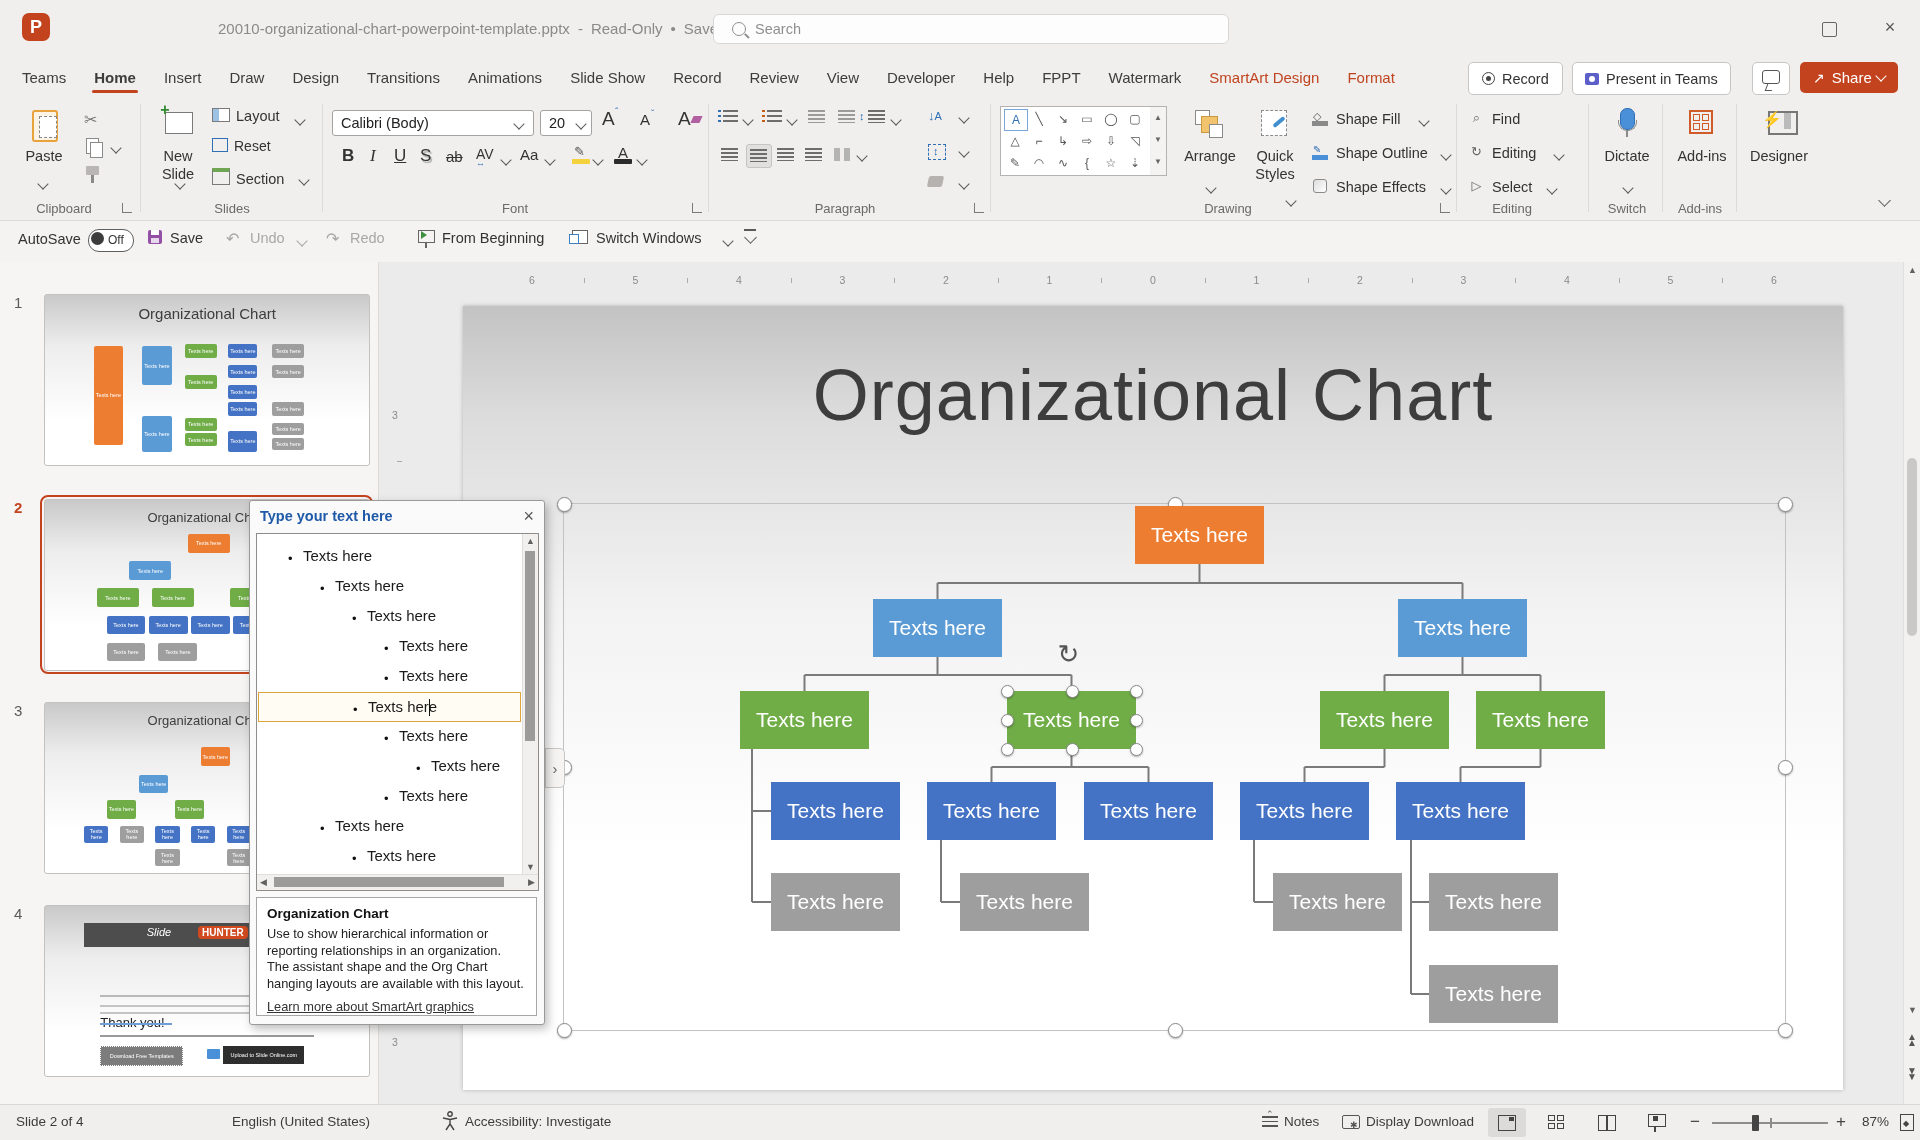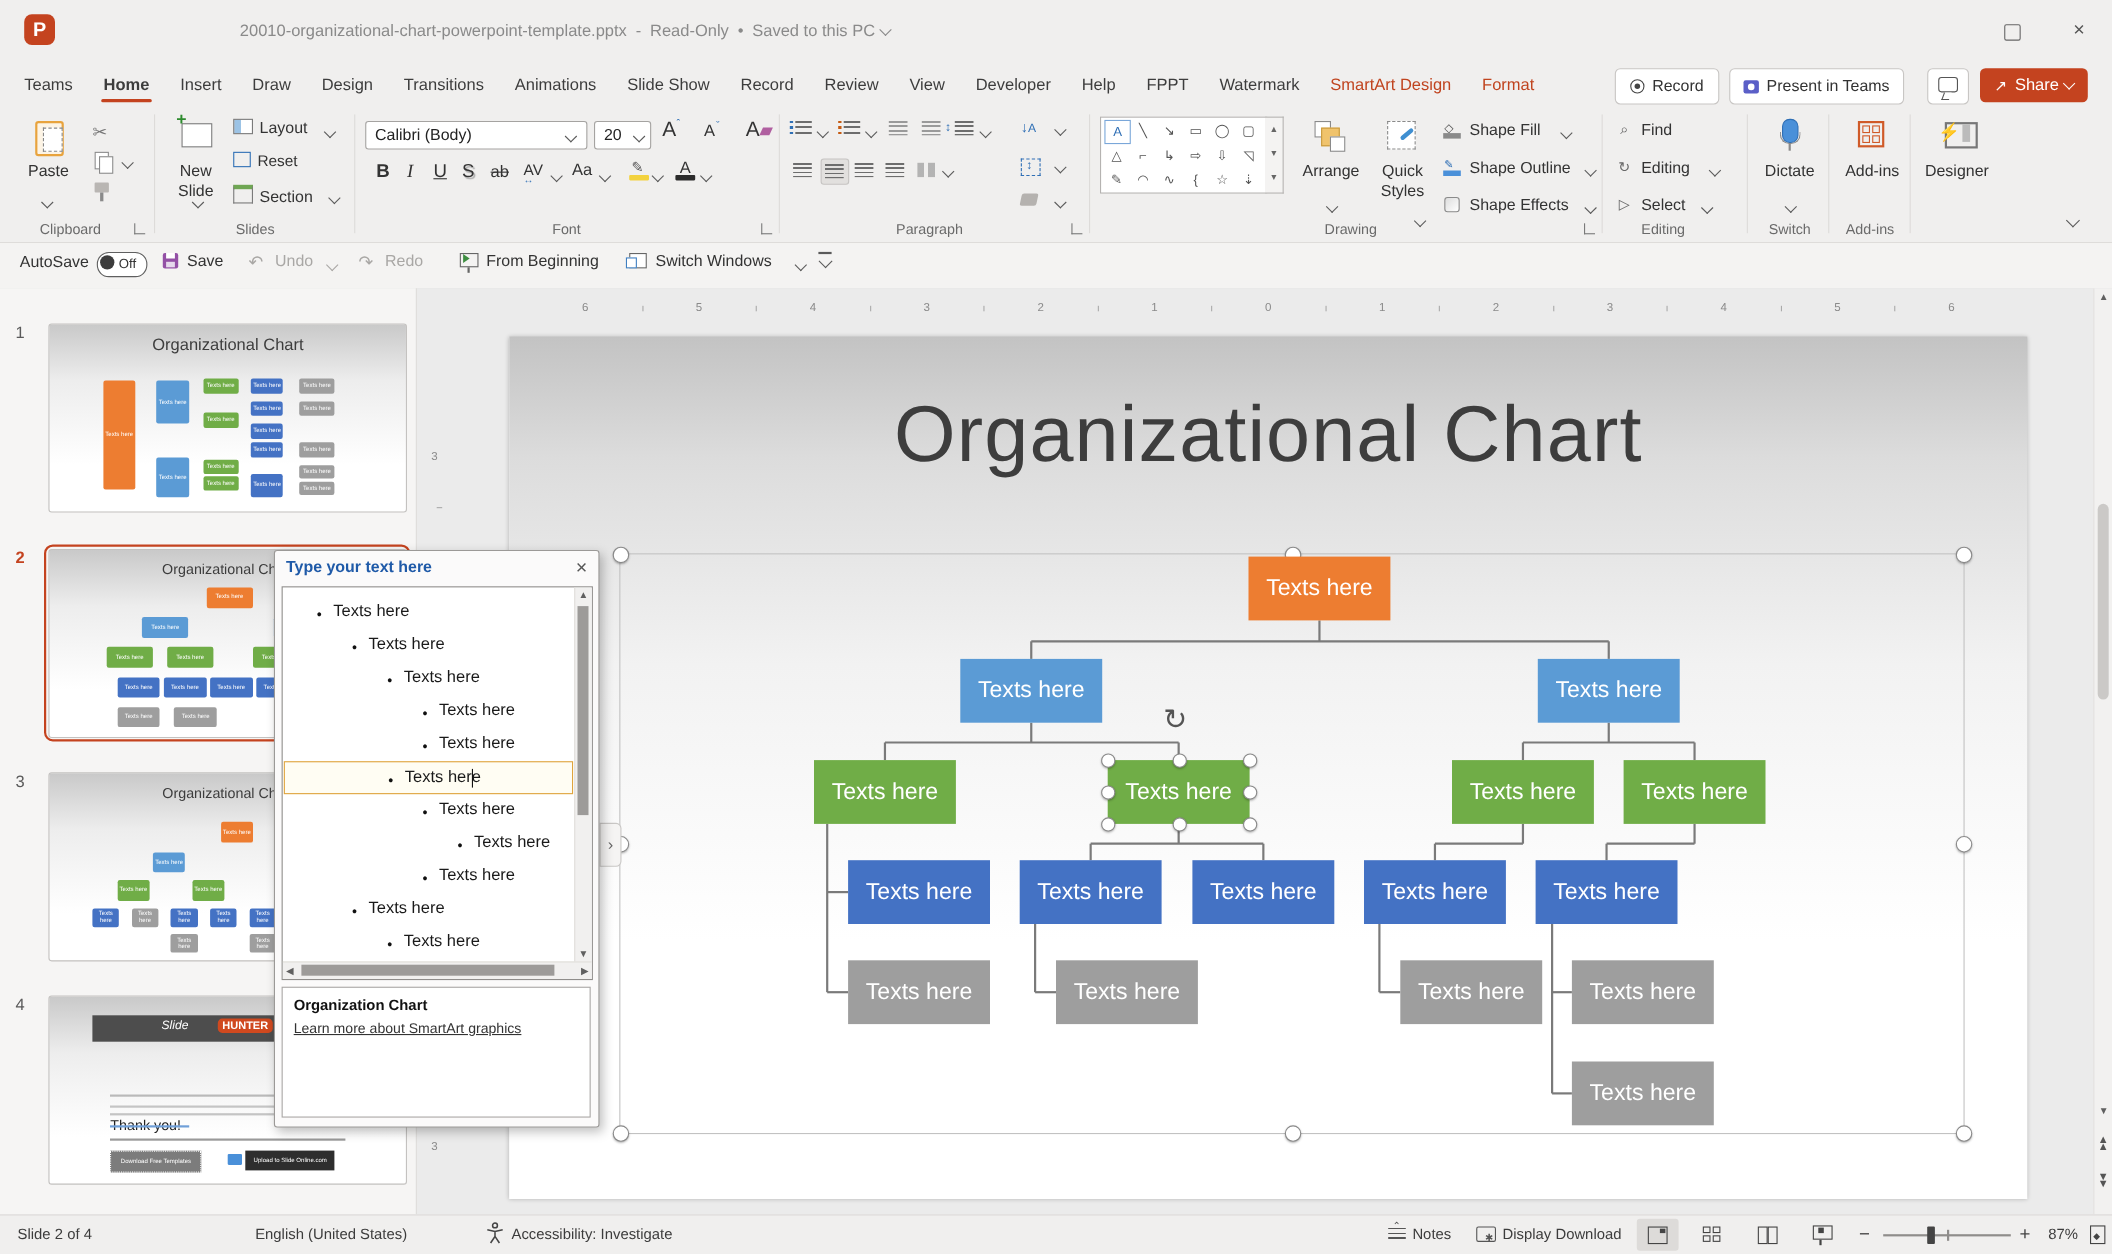--- a/index.html
+++ b/index.html
@@ -18,20 +18,26 @@
 
   <div class="abs" style="left:0;top:0;width:1920px;height:56px;background:#f0efee;">
     <div class="abs" style="left:22px;top:13px;width:28px;height:28px;border-radius:7px;background:#C4431F;color:#fff;font-weight:bold;font-size:18px;display:flex;align-items:center;justify-content:center;">P</div>
     <div class="abs flex" style="left:218px;top:17px;height:22px;font-size:15px;color:#8a8a8a;white-space:nowrap;">
       <span>20010-organizational-chart-powerpoint-template.pptx</span>
       <span style="margin:0 8px;">-</span>
       <span>Read-Only</span>
       <span style="margin:0 8px;">•</span>
       <span>Saved to this PC</span>
       <span class="chev" style="border-color:#8a8a8a;"></span>
+    </div>
+    <div class="abs flex" style="left:713px;top:14px;width:516px;height:30px;background:#fdfdfd;border:1px solid #d9d7d5;border-radius:6px;padding-left:18px;box-sizing:border-box;">
+      <span style="width:12px;height:12px;border:1.7px solid #8f8f8f;border-radius:50%;display:inline-block;position:relative;margin-right:9px;">
+          <span style="position:absolute;width:6px;height:1.7px;background:#8f8f8f;transform:rotate(45deg);right:-5px;bottom:-2px;"></span>
+        </span>
+      <span style="font-size:14.5px;color:#8f8f8f;">Search</span>
     </div>
     <div class="abs" style="left:1822px;top:22px;width:13px;height:13px;border:1.4px solid #666;border-radius:2px;"></div>
     <div class="abs" style="left:1882px;top:20px;width:16px;height:16px;color:#555;font-size:18px;line-height:15px;text-align:center;">×</div>
   </div>
 
   <div class="abs flex" id="tabrow" style="left:8px;top:56px;height:42px;">
       <div class="tb-tab">Teams</div>
       <div class="tb-tab" style="font-weight: bold;">Home<div style="position: absolute; left: 12px; right: 12px; bottom: 2px; height: 3px; background: rgb(196, 67, 31); border-radius: 2px;"></div></div>
       <div class="tb-tab">Insert</div>
       <div class="tb-tab">Draw</div>
@@ -600,20 +606,21 @@
           <div style="position: absolute; left: 62px; top: 9px; font-size: 13px; color: rgb(17, 17, 17);">•</div>
           <div style="position: absolute; left: 77px; top: 5px;">Texts here</div>
         </div>
         <div style="position: absolute; left: 1px; top: 308px; width: 263px; height: 30px; display: flex; align-items: center; font-size: 15px; color: rgb(26, 26, 26); white-space: nowrap;">
           <div style="position: absolute; left: 94px; top: 9px; font-size: 13px; color: rgb(17, 17, 17);">•</div>
           <div style="position: absolute; left: 109px; top: 5px;">Texts here</div>
         </div>
       </div>
     <div class="abs" style="left:6px;top:396px;width:281px;height:119px;background:#fff;border:1px solid #a8a6a4;box-sizing:border-box;padding:8px 10px;">
       <div style="font-size:13.5px;font-weight:bold;color:#111;">Organization Chart</div>
+      <div style="font-size:12.8px;color:#222;line-height:1.3;margin-top:5px;">Use to show hierarchical information or reporting relationships in an organization. The assistant shape and the Org Chart hanging layouts are available with this layout.</div>
       <div style="font-size:12.8px;color:#333;text-decoration:underline;margin-top:6px;">Learn more about SmartArt graphics</div>
     </div>
   </div>
 
   <div class="abs" id="statusbar" style="left:0;top:1104px;width:1920px;height:36px;background:#f0efee;border-top:1px solid #dbd9d7;font-size:13.5px;color:#3c3c3c;">
       <div style="position: absolute; left: 16px; top: 9px;">Slide 2 of 4</div>
       <div style="position: absolute; left: 232px; top: 9px;">English (United States)</div>
       <div style="position: absolute; left: 441px; top: 5px; width: 260px; height: 26px;">
         <svg width="18" height="20" viewBox="0 0 18 20" style="position:absolute;left:0;top:1px;">
           <circle cx="9" cy="3" r="2.2" fill="none" stroke="#444" stroke-width="1.4"></circle>

